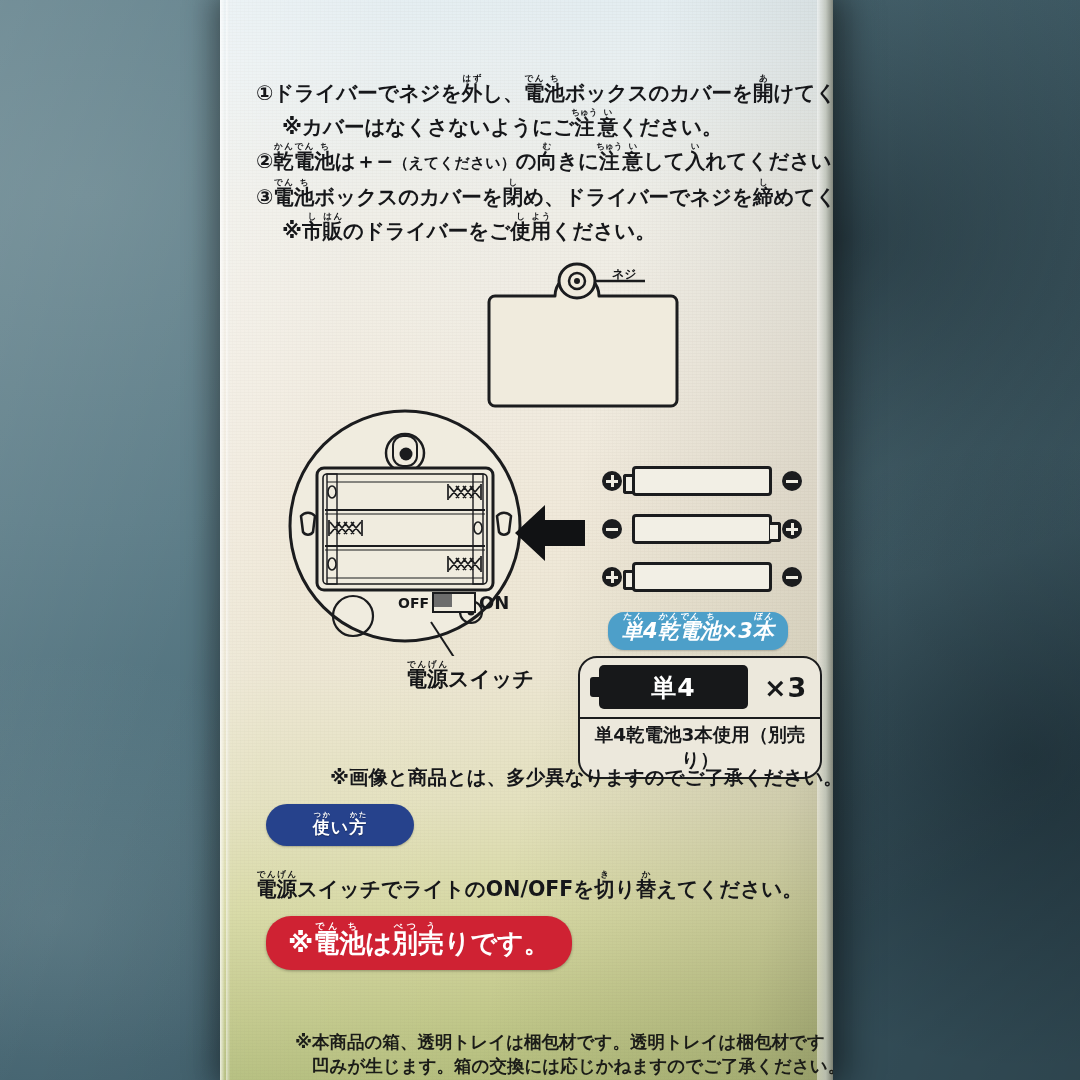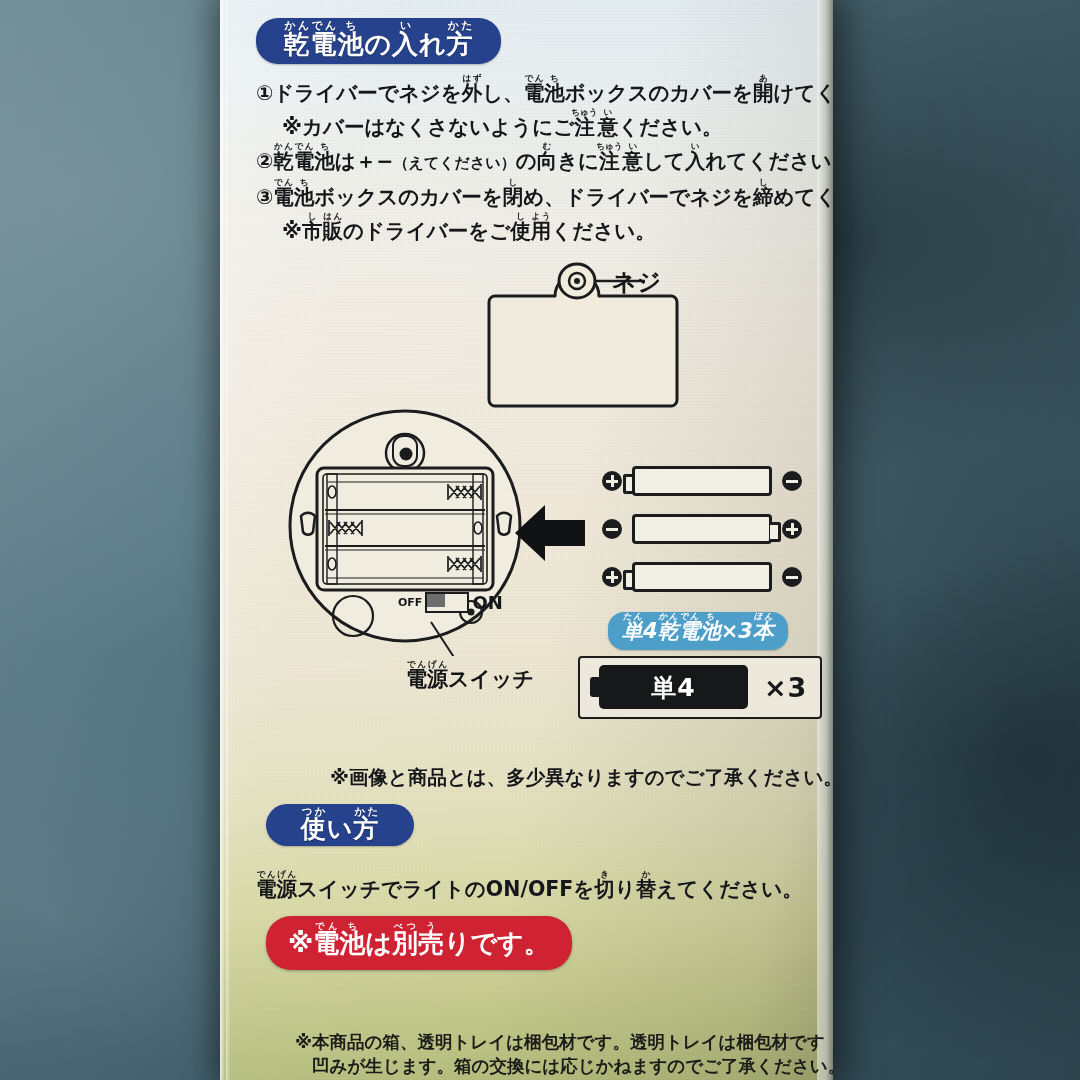--- a/index.html
+++ b/index.html
@@ -80,21 +80,21 @@
   .step rt{color:#16171a;}
 
   
   .bottomlabel{position:absolute;left:134px;top:326px;text-align:center;width:120px;}
   .bottomlabel .t{font-size:24px;font-weight:bold;color:#141517;line-height:26px;}
   .bottomlabel .t rt{font-size:9px;}
   .downarrow{margin:2px auto 0;width:0;height:0;border-left:31px solid transparent;
     border-right:31px solid transparent;border-top:28px solid #6ca8cc;}
 
   
-  .screwlabel{position:absolute;left:392px;top:272px;font-size:24px;font-weight:bold;color:#141517;}
+  .screwlabel{position:absolute;left:392px;top:272px;font-size:12px;font-weight:bold;color:#141517;}
 
   
   .circlewrap{position:absolute;left:55px;top:412px;}
 
   
   .battgroup{position:absolute;left:382px;top:470px;width:200px;}
   .battrow{display:flex;align-items:center;height:34px;margin-bottom:14px;}
   .pole{width:20px;height:20px;border-radius:50%;background:#1b1c1e;position:relative;flex:0 0 auto;}
   .pole.plus::before,.pole.plus::after,.pole.minus::before{
     content:"";position:absolute;background:#efece2;}
@@ -108,21 +108,21 @@
   .cellnub.r{right:-9px;border-left:none;border-radius:0 3px 3px 0;}
 
   
   .bluebadge{position:absolute;left:388px;top:618px;background:#4d9fc9;border-radius:16px;
     padding:3px 14px 5px;color:#fff;font-weight:bold;font-size:21px;white-space:nowrap;
     box-shadow:0 1px 2px rgba(0,0,0,.2);font-style:italic;}
   .bluebadge rt{font-size:8.5px;color:#fff;}
 
   
   .specbox{position:absolute;left:358px;top:662px;width:240px;border:2px solid #1b1c1e;
-    border-radius:4px;background:#ece8dc;overflow:hidden;}
+    border-radius:19px;background:#ece8dc;overflow:hidden;}
   .specbox .top{display:flex;align-items:center;padding:7px 10px 8px;}
   .battIcon{position:relative;flex:0 0 auto;width:158px;height:44px;}
   .battIcon .body{position:absolute;left:9px;top:0;right:0;bottom:0;background:#17181a;border-radius:5px;
     display:flex;align-items:center;justify-content:center;}
   .battIcon .body span{color:#fff;font-size:25px;font-weight:bold;letter-spacing:1px;}
   .battIcon .tip{position:absolute;left:0;top:12px;width:11px;height:20px;background:#17181a;border-radius:3px 0 0 3px;}
   .specbox .x3{font-size:27px;font-weight:bold;color:#17181a;margin-left:16px;letter-spacing:1px;}
   .specbox .bot{border-top:2px solid #1b1c1e;text-align:center;font-size:18.5px;font-weight:bold;
     color:#17181a;padding:3px 0 5px;}
 
@@ -154,25 +154,20 @@
 
   <div class="box">
     <div class="box-grain"></div>
     <div class="box-light"></div>
     <div class="box-leftedge"></div>
     <div class="crease"></div>
     <div class="box-rightedge"></div>
 
     <div class="content">
 
-      <div class="hdr" style="left:36px;top:24px;width:245px;height:46px;">
-        <span class="rt" style="font-size:26px;">
-          <ruby>乾<rt>かん</rt>電<rt>でん</rt>池<rt>ち</rt></ruby>の<ruby>入<rt>い</rt></ruby>れ<ruby>方<rt>かた</rt></ruby>
-        </span>
-      </div>
 
       <div class="steps">
         <div class="step">
           ①ドライバーでネジを<ruby>外<rt>はず</rt></ruby>し、<ruby>電<rt>でん</rt>池<rt>ち</rt></ruby>ボックスのカバーを<ruby>開<rt>あ</rt></ruby>けてください。
         </div>
         <div class="step ind">
           ※カバーはなくさないようにご<ruby>注<rt>ちゅう</rt>意<rt>い</rt></ruby>ください。
         </div>
         <div class="step">
           ②<ruby>乾<rt>かん</rt>電<rt>でん</rt>池<rt>ち</rt></ruby>は＋−<span style="font-size:15px;">（えてください）</span>の<ruby>向<rt>む</rt></ruby>きに<ruby>注<rt>ちゅう</rt>意<rt>い</rt></ruby>して<ruby>入<rt>い</rt></ruby>れてください。
@@ -241,21 +236,21 @@
 
         <circle cx="78" cy="210" r="20" fill="none" stroke="#1b1c1e" stroke-width="2.2"></circle>
 
         <circle cx="196" cy="206" r="11" fill="none" stroke="#1b1c1e" stroke-width="2.2"></circle>
         <circle cx="196" cy="206" r="3.5" fill="#1b1c1e"></circle>
 
         <line x1="156" y1="216" x2="186" y2="262" stroke="#1b1c1e" stroke-width="2"></line>
       </svg>
 
       <div style="position:absolute;left:178px;top:598px;display:flex;align-items:center;gap:3px;">
-        <span style="font-size:11px;font-weight:bold;color:#17181a;">OFF</span>
+        <span style="font-size:14px;font-weight:bold;color:#17181a;">OFF</span>
         <span style="display:inline-block;width:40px;height:17px;border:2px solid #1b1c1e;background:#f0ecdf;position:relative;">
           <span style="position:absolute;left:0;top:0;width:18px;height:13px;background:#6d6d6d;"></span>
         </span>
         <span style="font-size:18px;font-weight:bold;color:#17181a;">ON</span>
       </div>
 
       <div class="powerlabel">
         <ruby>電<rt>でん</rt>源<rt>げん</rt></ruby>スイッチ
       </div>
 
@@ -297,26 +292,27 @@
       <div class="specbox">
         <div class="top">
           <span class="battIcon">
             <span class="tip"></span>
             <span class="body">
               <span>単4</span>
             </span>
           </span>
           <span class="x3">×3</span>
         </div>
+        <div class="bot">単4乾電池3本使用（別売り）</div>
       </div>
 
       <div class="note1">※画像と商品とは、多少異なりますのでご了承ください。</div>
 
       <div class="hdr" style="left:46px;top:810px;width:148px;height:42px;">
-        <span class="rt" style="font-size:25px;">
+        <span class="rt" style="font-size:17px;">
           <ruby>使<rt>つか</rt></ruby>い<ruby>方<rt>かた</rt></ruby>
         </span>
       </div>
 
       <div class="usetext">
         <ruby>電<rt>でん</rt>源<rt>げん</rt></ruby>スイッチでライトのON/OFFを<ruby>切<rt>き</rt></ruby>り<ruby>替<rt>か</rt></ruby>えてください。
       </div>
 
       <div class="redbanner">
         ※<ruby>電<rt>でん</rt>池<rt>ち</rt></ruby>は<ruby>別<rt>べつ</rt>売<rt>う</rt></ruby>りです。

